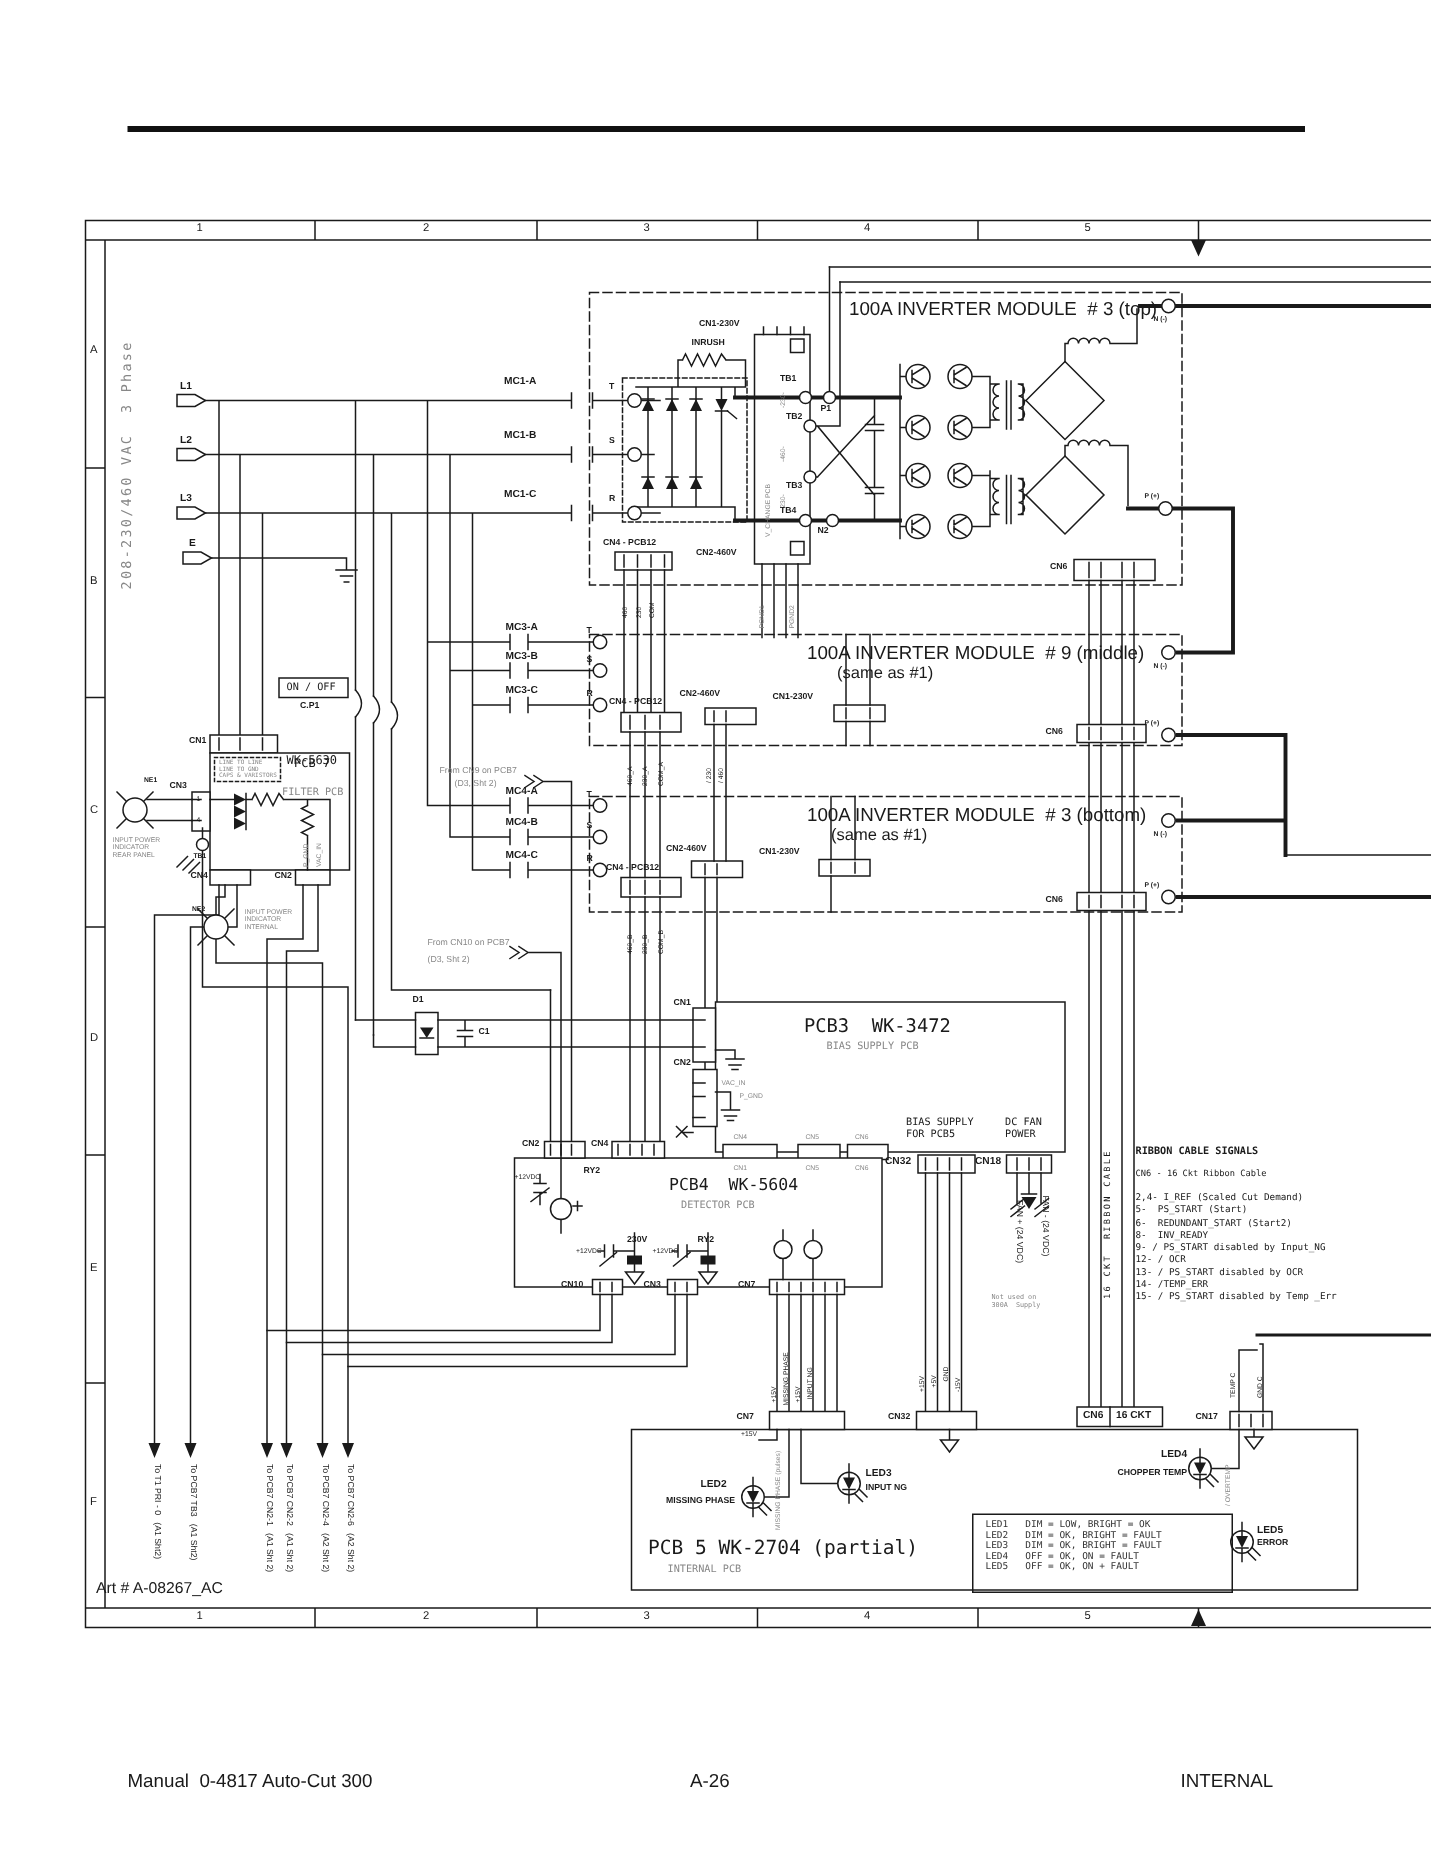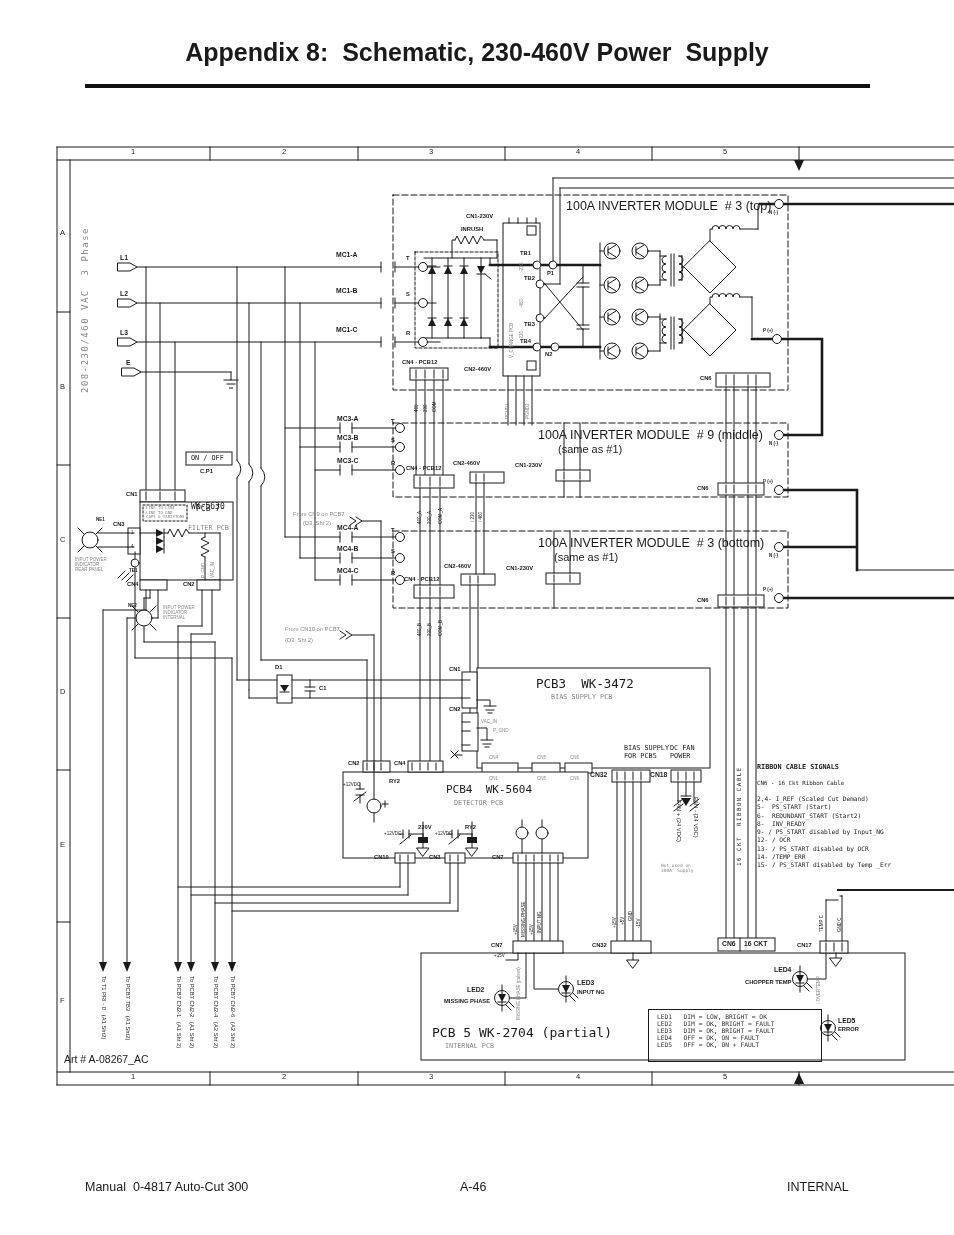--- a/index.html
+++ b/index.html
@@ -261,42 +261,41 @@
   <path class="wf" d="M627 960 H639 L633 968 Z M830 958 H842 L836 966 Z"></path>
   <use href="#led" transform="translate(502,998)"></use>
   <use href="#led" transform="translate(566,989)"></use>
   <use href="#led" transform="translate(800,979)"></use>
   <use href="#led" transform="translate(828,1028)"></use>
 
   <path class="fb" d="M99 962 H107 L103 972 Z M123 962 H131 L127 972 Z M174 962 H182 L178 972 Z
                       M187 962 H195 L191 972 Z M211 962 H219 L215 972 Z M228 962 H236 L232 972 Z"></path>
 </svg>
 
-<div class="t title">Appendix 8:  Schematic, 230-460V Power  Supply</div>
 <div class="rule"></div>
 
 <span class="t f7" style="left:131px;top:148px">1</span>
 <span class="t f7" style="left:282px;top:148px">2</span>
 <span class="t f7" style="left:429px;top:148px">3</span>
 <span class="t f7" style="left:576px;top:148px">4</span>
 <span class="t f7" style="left:723px;top:148px">5</span>
 <span class="t f7" style="left:131px;top:1073px">1</span>
 <span class="t f7" style="left:282px;top:1073px">2</span>
 <span class="t f7" style="left:429px;top:1073px">3</span>
 <span class="t f7" style="left:576px;top:1073px">4</span>
 <span class="t f7" style="left:723px;top:1073px">5</span>
 <span class="t f7" style="left:60px;top:229px">A</span>
 <span class="t f7" style="left:60px;top:383px">B</span>
 <span class="t f7" style="left:60px;top:536px">C</span>
 <span class="t f7" style="left:60px;top:688px">D</span>
 <span class="t f7" style="left:60px;top:841px">E</span>
 <span class="t f7" style="left:60px;top:997px">F</span>
 
 <span class="t f12" style="left:85px;top:1180px">Manual  0-4817 Auto-Cut 300</span>
-<span class="t f12" style="left:460px;top:1180px">A-46</span>
+<span class="t f12" style="left:460px;top:1180px">A-26</span>
 <span class="t f12" style="left:787px;top:1180px">INTERNAL</span>
 <span class="t" style="left:64px;top:1053px;font-size:10.5px">Art # A-08267_AC</span>
 
 <span class="t mono g vup ls" style="left:80px;top:393px;font-size:9px">208-230/460 VAC  3 Phase</span>
 <span class="t b f6" style="left:120px;top:254px">L1</span>
 <span class="t b f6" style="left:120px;top:290px">L2</span>
 <span class="t b f6" style="left:120px;top:329px">L3</span>
 <span class="t b f6" style="left:126px;top:359px">E</span>
 <span class="t b f6" style="left:336px;top:251px">MC1-A</span>
 <span class="t b f6" style="left:336px;top:287px">MC1-B</span>
@@ -405,21 +404,21 @@
 <span class="t g f4" style="left:481px;top:719px">VAC_IN</span>
 <span class="t g f4" style="left:493px;top:728px">P_GND</span>
 <span class="t mono f12" style="left:536px;top:677px">PCB3  WK-3472</span>
 <span class="t mono g f6" style="left:551px;top:694px">BIAS SUPPLY PCB</span>
 <span class="t g f4" style="left:489px;top:755px">CN4</span>
 <span class="t g f4" style="left:537px;top:755px">CN5</span>
 <span class="t g f4" style="left:570px;top:755px">CN6</span>
 <span class="t g f4" style="left:489px;top:776px">CN1</span>
 <span class="t g f4" style="left:537px;top:776px">CN5</span>
 <span class="t g f4" style="left:570px;top:776px">CN6</span>
-<span class="t mono f6" style="left:624px;top:745px">BIAS SUPPLY
+<span class="t mono f6" style="left:604px;top:745px">BIAS SUPPLY
 FOR PCB5</span>
 <span class="t mono f6" style="left:670px;top:745px">DC FAN
 POWER</span>
 <span class="t b f6" style="left:590px;top:771px">CN32</span>
 <span class="t b f6" style="left:650px;top:771px">CN18</span>
 <span class="t vdn f5" style="left:682px;top:800px">FAN + (24 VDC)</span>
 <span class="t vdn f5" style="left:699px;top:797px">FAN - (24 VDC)</span>
 <span class="t mono g f4" style="left:661px;top:863px">Not used on
 300A  Supply</span>
 

